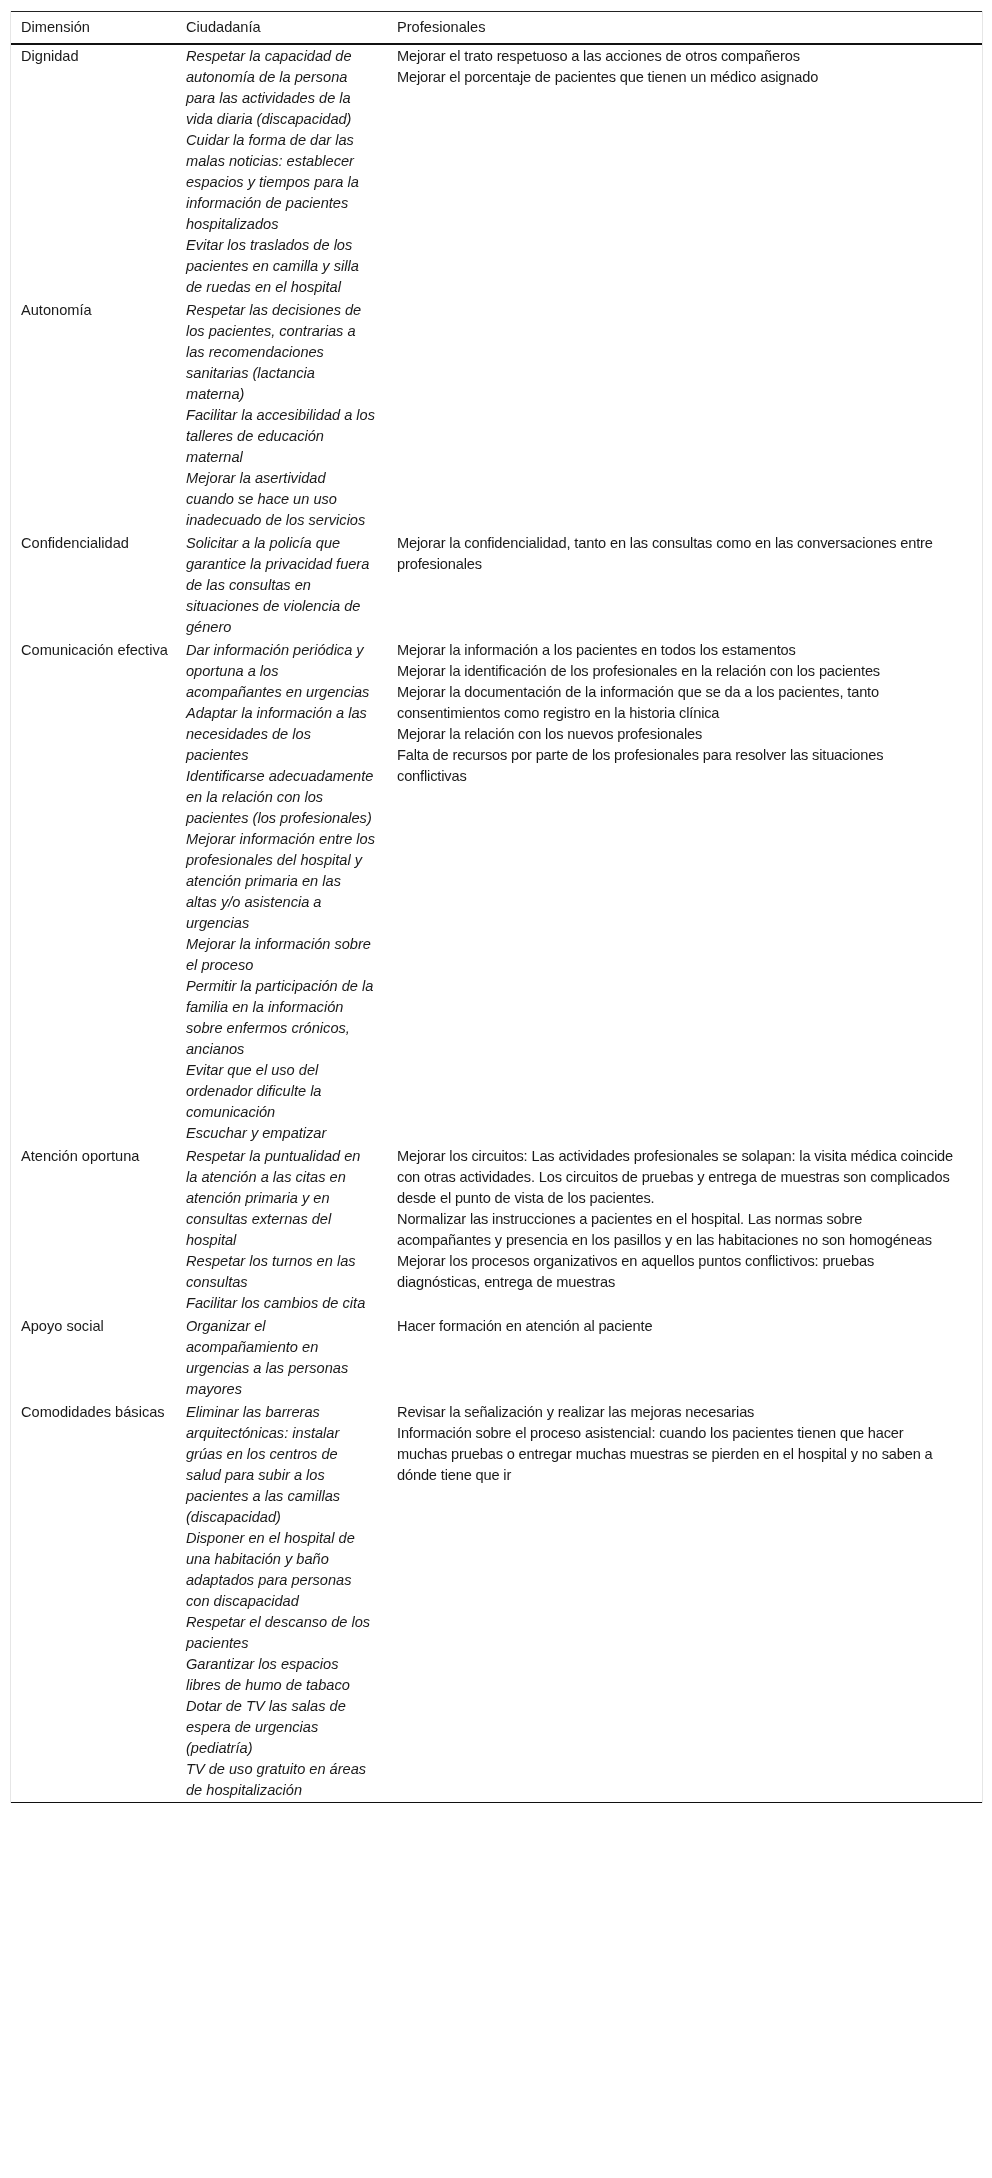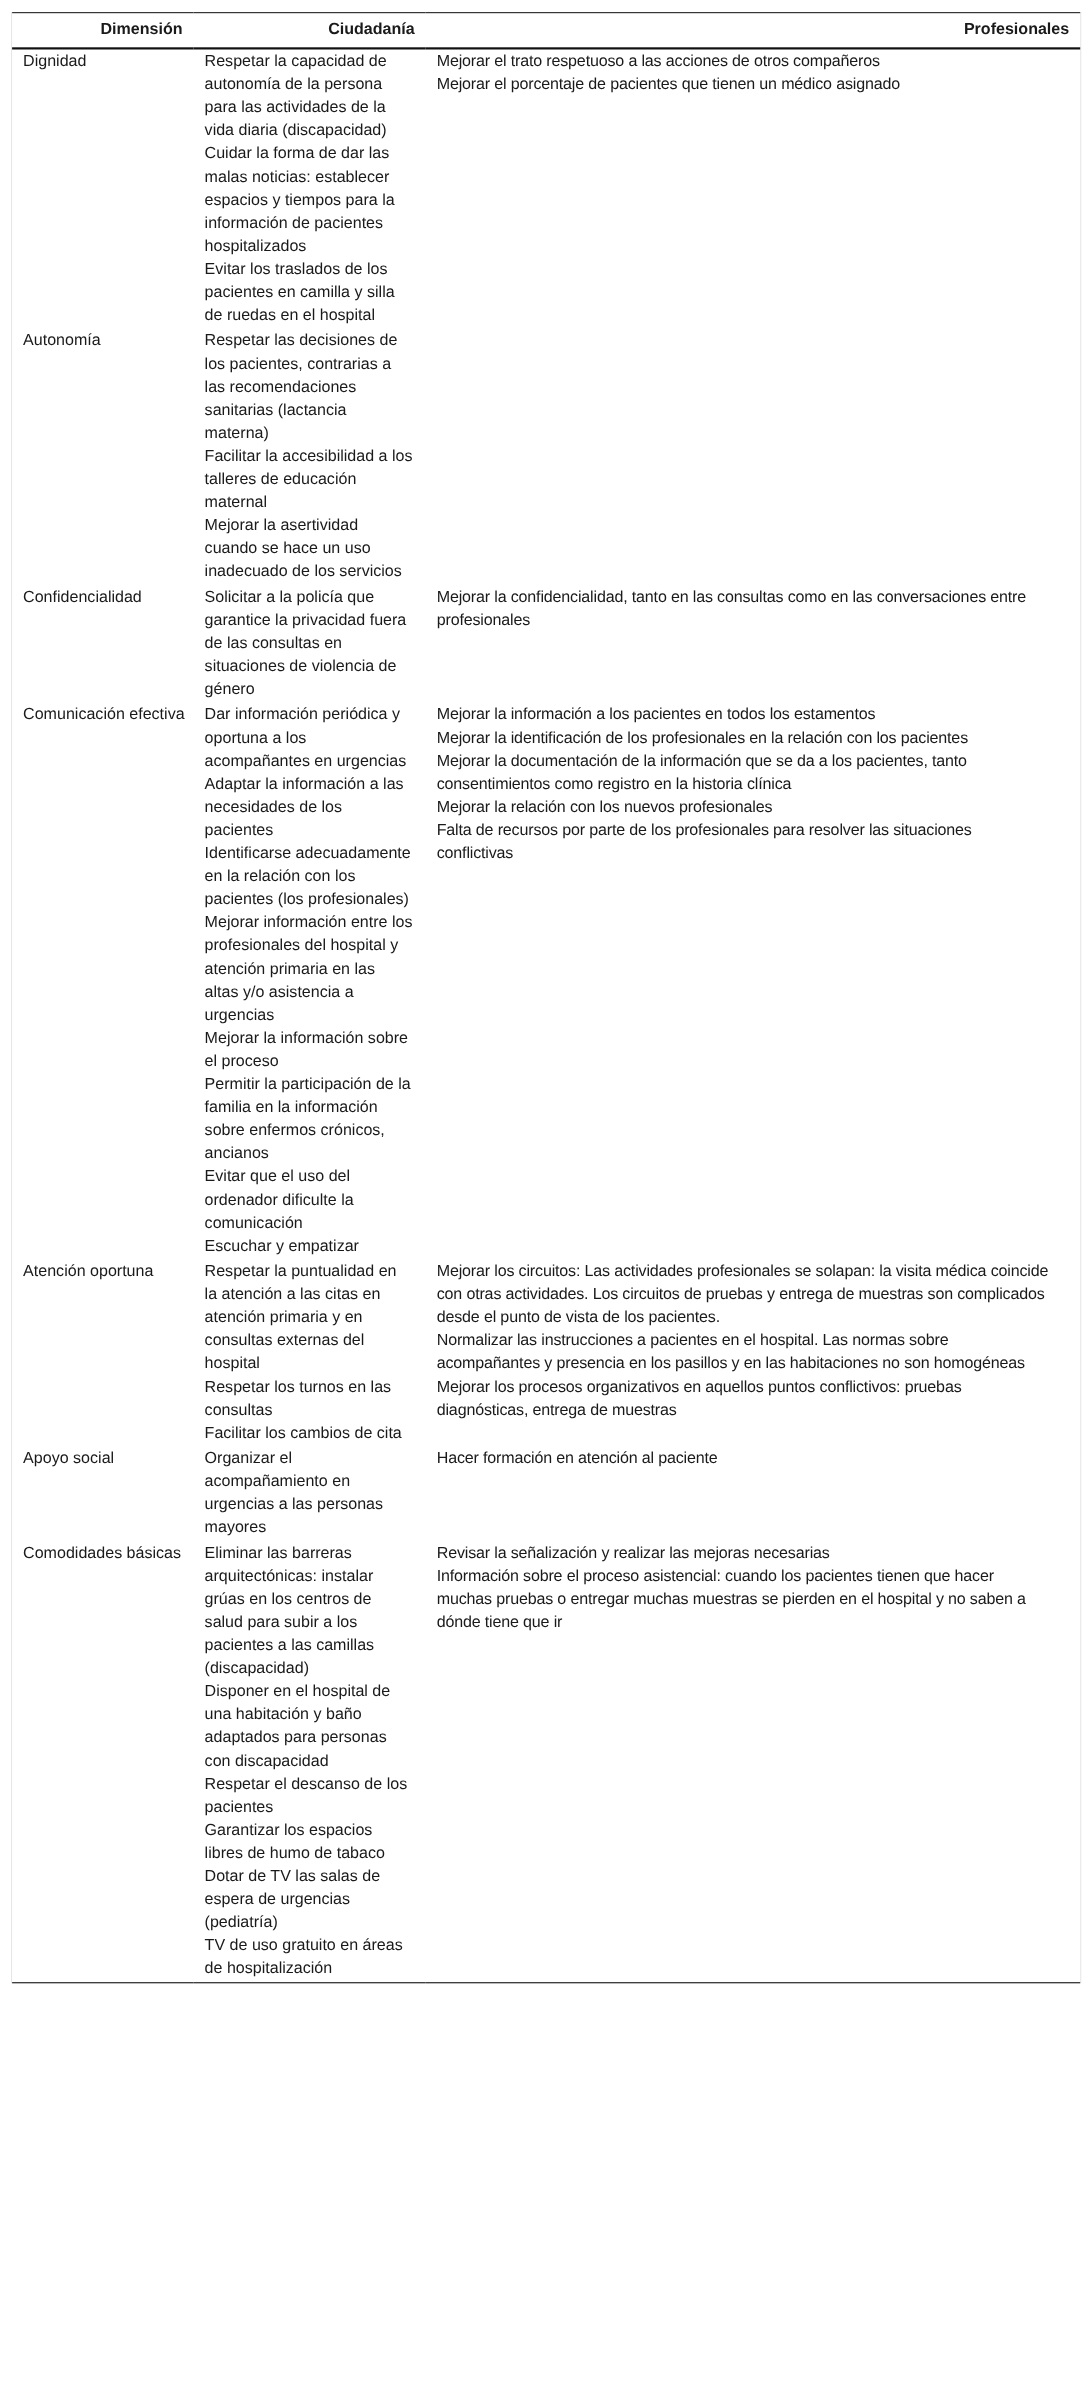--- a/index.html
+++ b/index.html
@@ -30,39 +30,39 @@
       table-layout: fixed;
     }
     col.c1 { width: 165px; }
     col.c2 { width: 211px; }
     col.c3 { width: auto; }
     thead tr {
       border-top: 1px solid #222;
       border-bottom: 2px solid #111;
     }
     th {
-      font-weight: bold;
-      text-align: right;
+      font-weight: normal;
+      text-align: left;
       padding: 5px 10px 5px 10px;
       height: 20px;
       vertical-align: middle;
     }
     tbody tr:last-child {
       border-bottom: 1px solid #111;
     }
     td {
       vertical-align: top;
       padding: 1px 10px 1px 10px;
       margin-top: 36px;
     }
     td .line {
       display: block;
     }
     td.col-dim { padding-left: 10px; padding-right: 6px; }
-    td.col-ciu { padding-left: 10px; padding-right: 12px; }
+    td.col-ciu { padding-left: 10px; padding-right: 12px; font-style: italic; }
     td.col-pro { padding-left: 10px; padding-right: 28px; letter-spacing: -0.15px; }
   </style>
 </head>
 <body>
 
 <div class="frame">
   <table>
     <colgroup>
       <col class="c1">
         <col class="c2">

